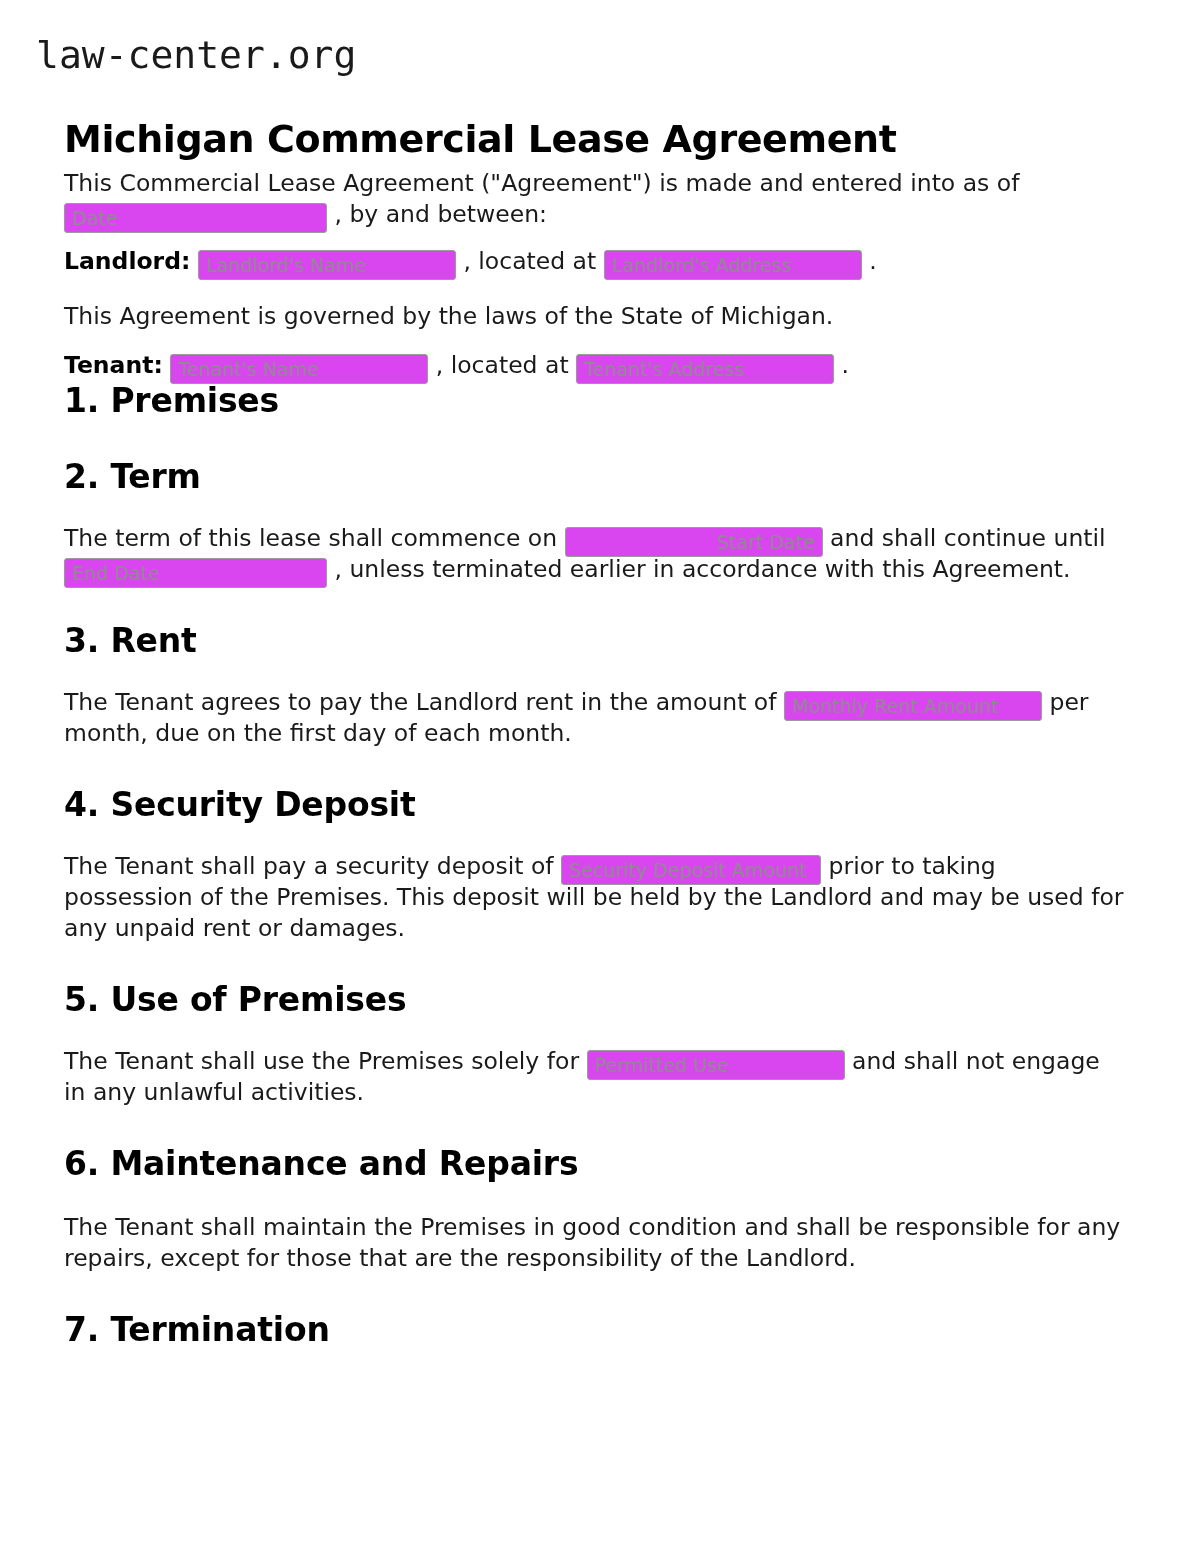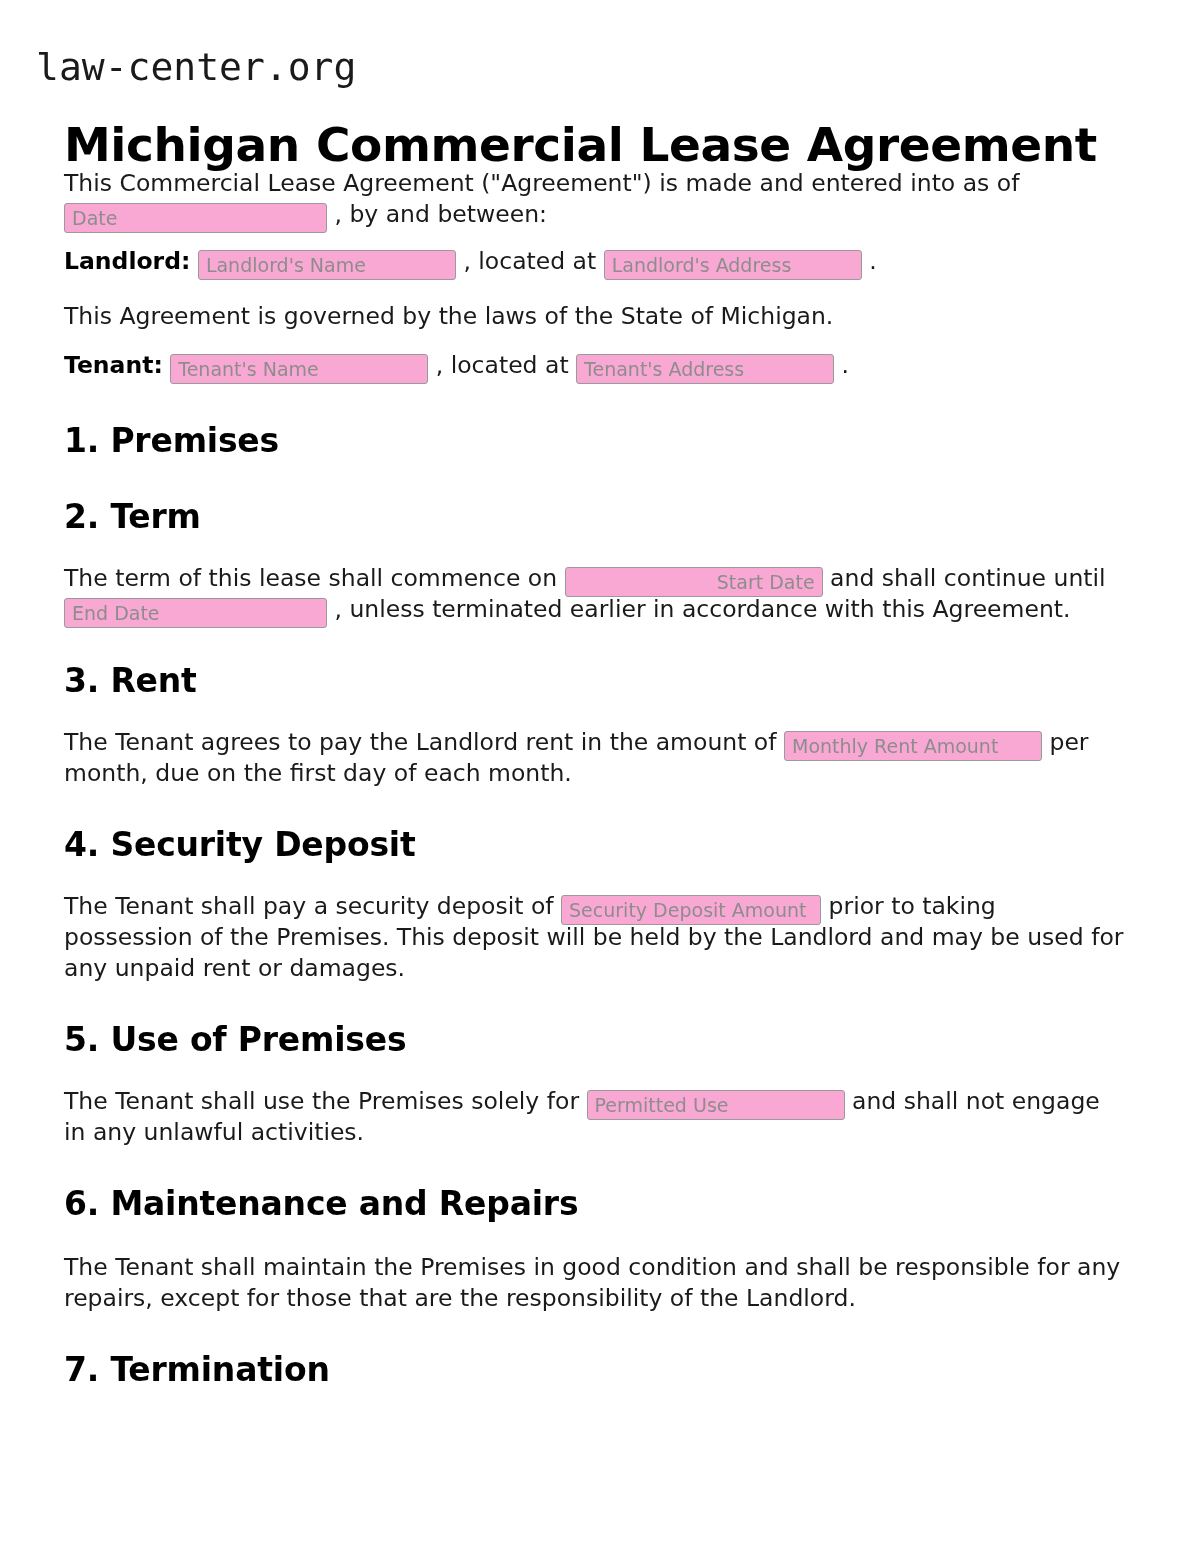--- a/index.html
+++ b/index.html
@@ -21,34 +21,34 @@
     height: 1541px;
     box-sizing: border-box;
     padding: 0;
     background: #ffffff;
   }
 
   
   .site-brand {
     position: absolute;
     left: 36px;
-    top: 44px;
+    top: 32px;
     font-family: "DejaVu Sans Mono", monospace;
     font-size: 38px;
     line-height: 46px;
     letter-spacing: 0px;
     color: #1a1a1a;
     font-weight: 400;
     white-space: nowrap;
   }
   .doc-title {
     position: absolute;
     left: 64px;
     top: 86px;
-    font-size: 47px;
+    font-size: 38px;
     line-height: 56px;
     font-weight: 700;
     letter-spacing: -0.4px;
     color: #000000;
     white-space: nowrap;
   }
 
   
   .content {
     position: absolute;
@@ -83,21 +83,21 @@
     margin: 0;
     padding: 0;
   }
 
   
   input.field {
     font-family: "DejaVu Sans", sans-serif;
     font-size: 19px;
     line-height: 20px;
     color: #3a3a3a;
-    background: #f9a8d4;
+    background: #d946ef;
     border: 1px solid #9a9a9a;
     border-radius: 3px;
     padding: 4px 7px;
     box-sizing: border-box;
     height: 30px;
     vertical-align: baseline;
     position: relative;
     top: 3px;
     outline: none;
   }
@@ -145,21 +145,21 @@
     <p class="para law-line" style="margin-top:24px;">This Agreement is governed by the laws of the State of Michigan.</p>
 
     <p class="para party-line" style="margin-top:18px;">
       <span class="lbl-bold">Tenant:</span>
       <input class="field w-tname" type="text" placeholder="Tenant's Name" style="">
       <span>, located at</span>
       <input class="field w-taddr" type="text" placeholder="Tenant's Address" style="">
       <span>.</span>
     </p>
 
-    <h2 class="section-heading" style="margin-top:40px;">1. Premises</h2>
+    <h2 class="section-heading" style="">1. Premises</h2>
 
     <h2 class="section-heading" style="margin-top:36px;">2. Term</h2>
     <p class="para" style="margin-top:26px;">
       <span>The term of this lease shall commence on</span>
       <input class="field w-start" type="text" placeholder="Start Date" style="">
       <span>and shall continue until</span>
       <input class="field w-end" type="text" placeholder="End Date" style="">
       <span>, unless terminated earlier in accordance with this Agreement.</span>
     </p>
 

